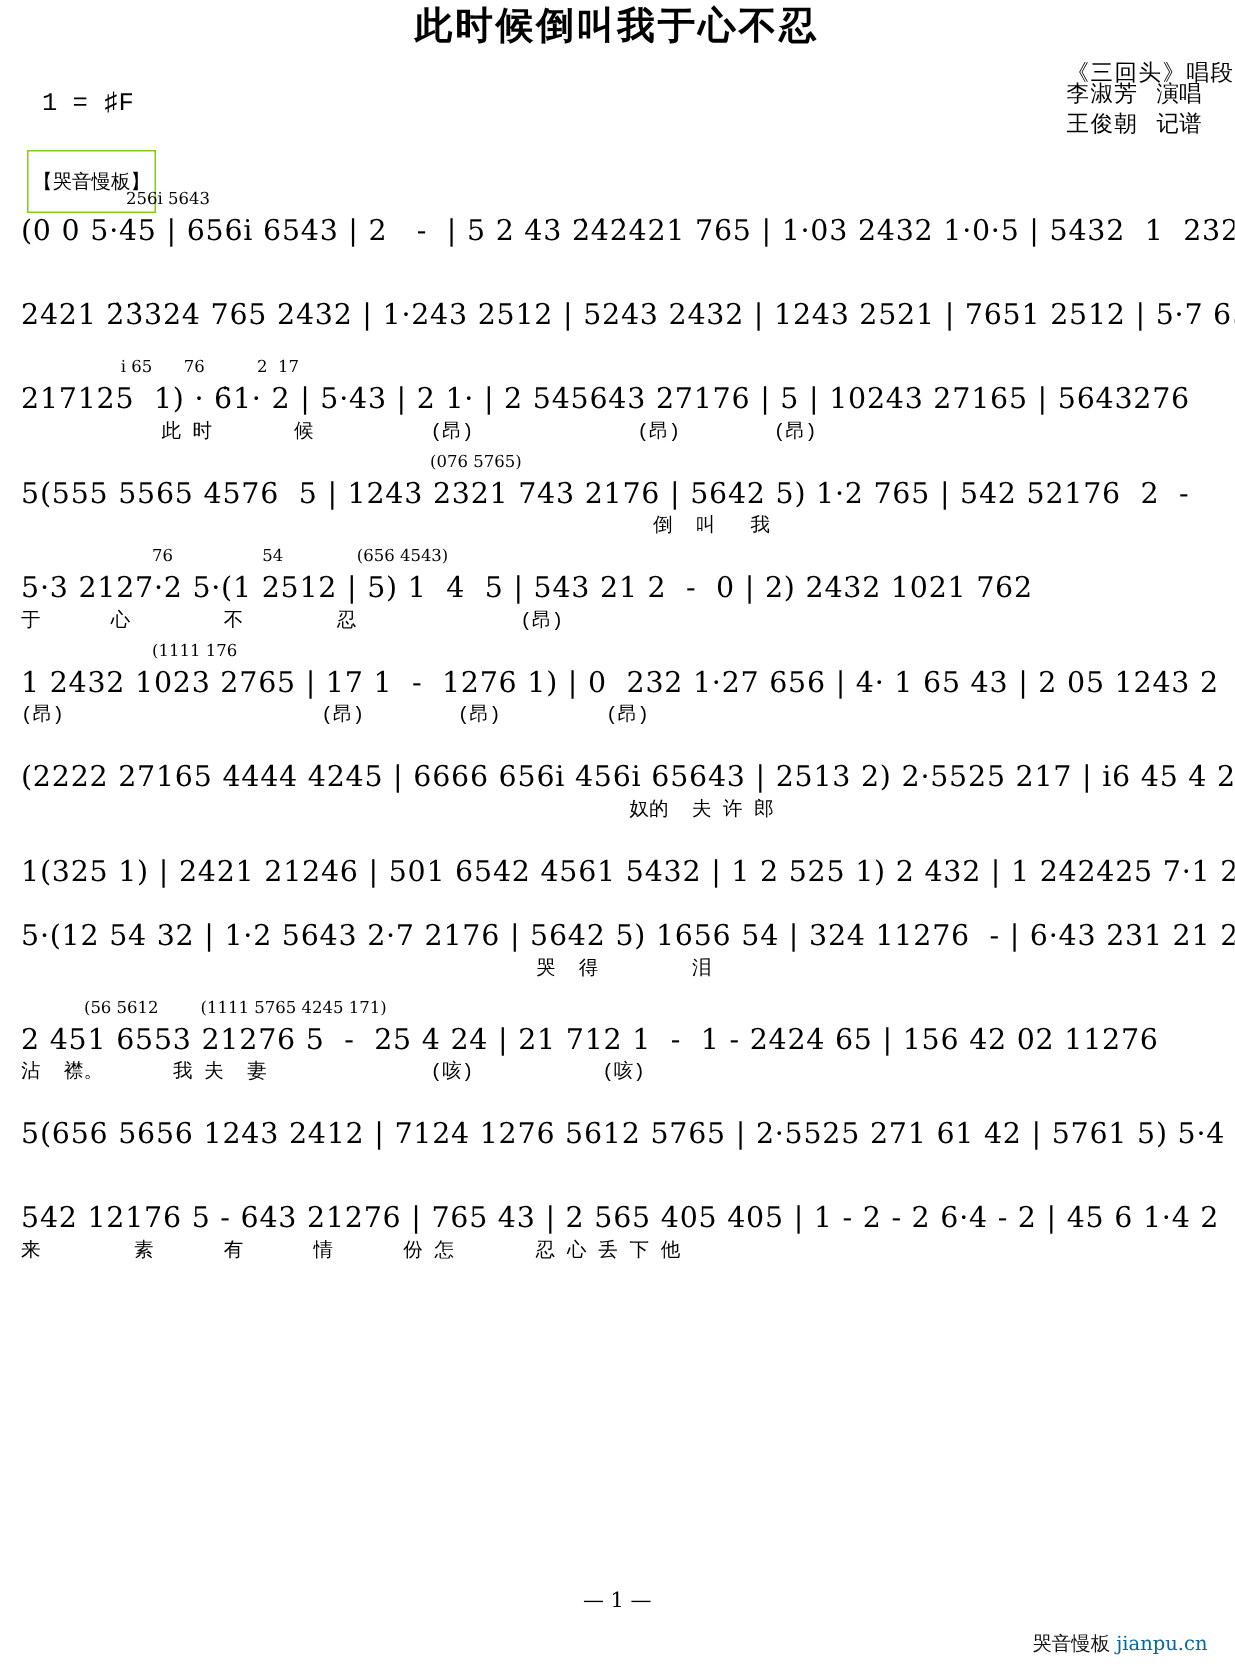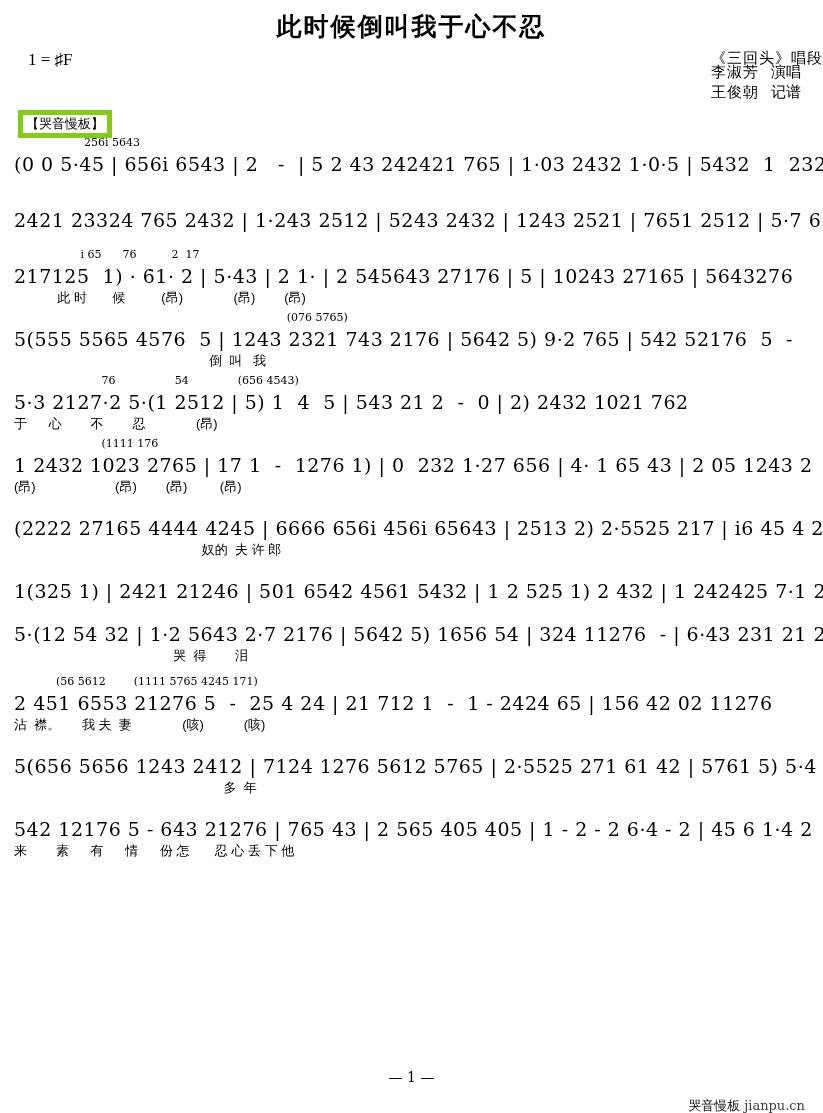--- a/index.html
+++ b/index.html
@@ -12,21 +12,20 @@
     overflow:hidden;
   }
   .sheet{position:relative;width:823px;height:1113px;}
 
   .title{
     text-align:center;
     font-family:"DejaVu Serif", serif;
     font-weight:bold;
     font-size:25px;
     letter-spacing:2px;
-    margin-top:10px;
   }
   .subtitle{
     text-align:right;
     font-family:"DejaVu Serif", serif;
     font-size:15px;
     margin-top:6px;
     letter-spacing:1px;
   }
   .credits{
     position:absolute;
@@ -36,33 +35,33 @@
     line-height:20px;
     font-family:"DejaVu Serif", serif;
     text-align:right;
   }
   .credits div span.nm{letter-spacing:1px;}
   .credits div span.role{margin-left:12px;}
 
   .keysig{
     position:absolute;
     left:28px;
-    top:40px;
+    top:60px;
     font-size:17px;
-    font-family:Liberation Serif, serif;
+    font-family:Liberation Mono, monospace;
   }
 
   .tempo{
     position:absolute;
     left:18px;
     top:100px;
     font-size:13px;
     font-family:"DejaVu Serif", serif;
-    border:5px solid #84cc16;
-    padding:0 3px;
+    border:1px solid #84cc16;
+    padding:11px 3px;
     letter-spacing:0px;
   }
 
   .music{
     position:absolute;
     left:14px;
     top:126px;
     width:800px;
   }
 
@@ -72,21 +71,21 @@
     min-height:52px;
   }
   .notes{
     font-family:"DejaVu Serif", serif;
     font-size:19px;
     letter-spacing:0.5px;
     white-space:pre;
     line-height:30px;
   }
   .lyrics{
-    font-family:Liberation Sans, sans-serif;
+    font-family:Liberation Mono, monospace;
     font-size:13px;
     white-space:pre;
     line-height:18px;
     margin-top:-2px;
   }
   .tiny{
     font-family:"DejaVu Serif", serif;
     font-size:11px;
     white-space:pre;
     line-height:13px;
@@ -102,21 +101,21 @@
     font-family:"DejaVu Serif", serif;
   }
   .footer{
     position:absolute;
     right:18px;
     bottom:8px;
     font-size:13px;
     font-family:"DejaVu Serif", serif;
     color:#111;
   }
-  .footer .site{color:#404040; margin-left:4px;}
+  .footer .site{color:#0369a1; margin-left:4px;}
 </style>
 </head>
 <body>
 
 <div class="sheet">
 
   <div class="title">此时候倒叫我于心不忍</div>
   <div class="subtitle">《三回头》唱段</div>
 
   <div class="credits">
@@ -143,21 +142,21 @@
     </div>
 
     <div class="line">
       <div class="tiny">                   i 65      76          2  17</div>
       <div class="notes">217125  1) · 6̇1· 2 | 5·43 | 2 1· | 2 545643 27176 | 5 | 10243 27165 | 5643276</div>
       <div class="lyrics">            此 时       候          (昂)              (昂)        (昂)</div>
     </div>
 
     <div class="line">
       <div class="tiny">                                                                              (076 5765)</div>
-      <div class="notes">5(555 5565 4576  5 | 1243 2321 743 2176 | 5642 5) 9·2 765 | 542 52176  5  -</div>
+      <div class="notes">5(555 5565 4576  5 | 1243 2321 743 2176 | 5642 5) 1·2 765 | 542 52176  2  -</div>
       <div class="lyrics">                                                      倒  叫   我</div>
     </div>
 
     <div class="line">
       <div class="tiny">                         76                 54              (656 4543)</div>
       <div class="notes">5·3 2127·2 5·(1 2512 | 5) 1  4  5 | 543 21 2  -  0 | 2) 2432 1021 762</div>
       <div class="lyrics">于      心        不        忍              (昂)</div>
     </div>
 
     <div class="line">
@@ -184,21 +183,20 @@
 
     <div class="line">
       <div class="tiny">            (56 5612        (1111 5765 4245 171)</div>
       <div class="notes">2 451 6553 21276 5  -  25 4 24 | 21 712 1  -  1 - 2424 65 | 156 42 02 11276</div>
       <div class="lyrics">沾  襟。      我 夫  妻              (咳)           (咳)</div>
     </div>
 
     <div class="line">
       <div class="tiny"></div>
       <div class="notes">5(656 5656 1243 2412 | 7124 1276 5612 5765 | 2·5525 271 61 42 | 5761 5) 5·4 5165</div>
-      <div class="lyrics">                                                          多  年</div>
     </div>
 
     <div class="line">
       <div class="tiny"></div>
       <div class="notes">542 12176 5 - 643 21276 | 765 43 | 2 565 405 405 | 1 - 2 - 2 6·4 - 2 | 45 6 1·4 2</div>
       <div class="lyrics">来        素      有      情      份 怎       忍 心 丢 下 他</div>
     </div>
 
   </div>
 

